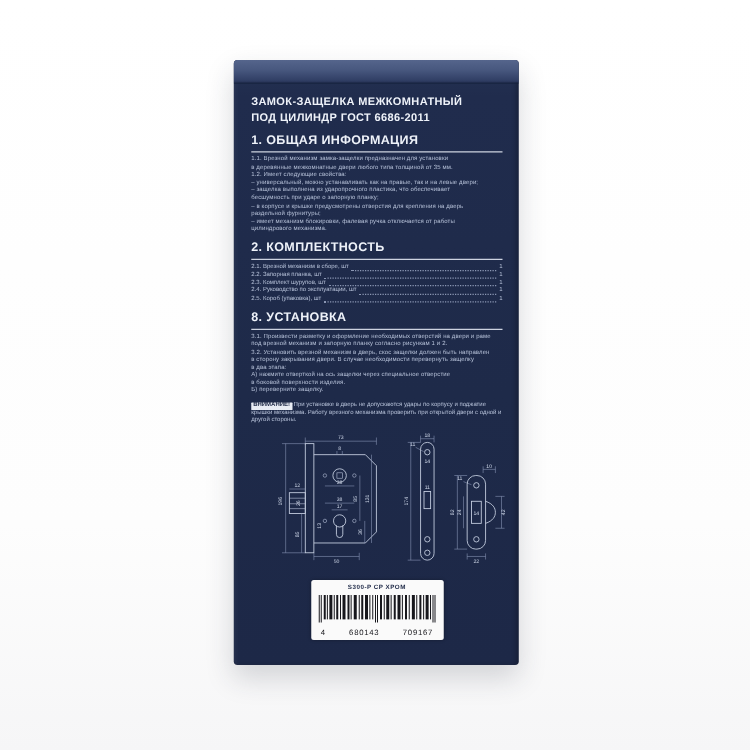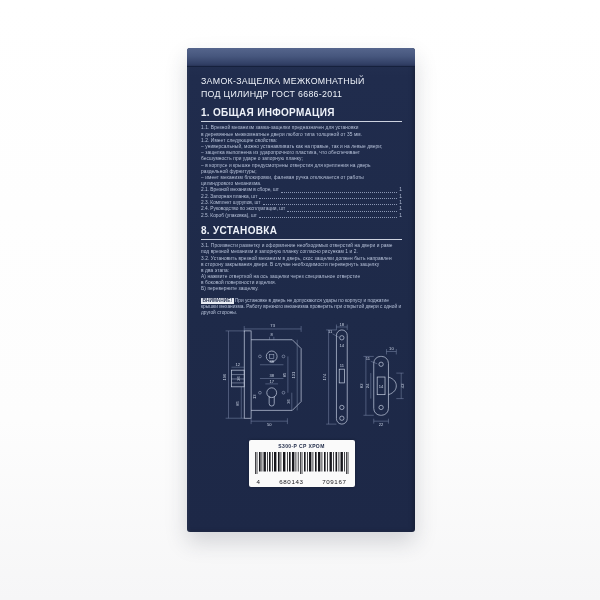--- a/index.html
+++ b/index.html
@@ -16,21 +16,21 @@
     border-radius:3px;
     box-shadow: 0 10px 22px rgba(40,45,60,.18), inset 2px 0 3px rgba(255,255,255,.05), inset -2px 0 4px rgba(0,0,0,.25);
   }
   .lid {
     height:19px; border-radius:3px 3px 0 0;
     background: linear-gradient(180deg,#55658c 0%, #47577e 45%, #313f65 90%, #273356 100%);
     border-bottom:1px solid #15203c;
   }
   .content { padding:4px 13px 0 14px; color:#bac4d9; }
   .title {
-    margin-top:4px; font-size:8.8px; font-weight:normal; letter-spacing:.3px;
+    margin-top:4px; font-size:8.8px; font-weight:bold; letter-spacing:.3px;
     line-height:1.5; color:#eef2f9;
   }
   .sec-head {
     margin-top:6px; font-size:10px; font-weight:bold; letter-spacing:.3px;
     color:#eef2f9; padding-bottom:3px; border-bottom:1px solid rgba(236,241,250,.85);
     margin-bottom:3px;
   }
   .tline { font-size:4.8px; line-height:1.29; color:#b6c1d8; letter-spacing:.1px; }
   .crow { display:flex; align-items:flex-end; font-size:4.8px; line-height:1.33; color:#b6c1d8; }
   .crow .lead { flex:1; border-bottom:1px dotted #8b97b4; margin:0 2px 1px 2px; }
@@ -76,20 +76,21 @@
       <div class="tline">1.2. Имеет следующие свойства:</div>
       <div class="tline">– универсальный, можно устанавливать как на правые, так и на левые двери;</div>
       <div class="tline">– защелка выполнена из ударопрочного пластика, что обеспечивает</div>
       <div class="tline">бесшумность при ударе о запорную планку;</div>
       <div class="tline">– в корпусе и крышке предусмотрены отверстия для крепления на дверь</div>
       <div class="tline">раздельной фурнитуры;</div>
       <div class="tline">– имеет механизм блокировки, фалевая ручка отключается от работы</div>
       <div class="tline">цилиндрового механизма.</div>
     </div>
 
+    <div class="sec-head">2. КОМПЛЕКТНОСТЬ</div>
     <div>
       <div class="crow">
         <span>2.1. Врезной механизм в сборе, шт</span>
         <span class="lead"></span>
         <span>1</span>
       </div>
       <div class="crow">
         <span>2.2. Запорная планка, шт</span>
         <span class="lead"></span>
         <span>1</span>

